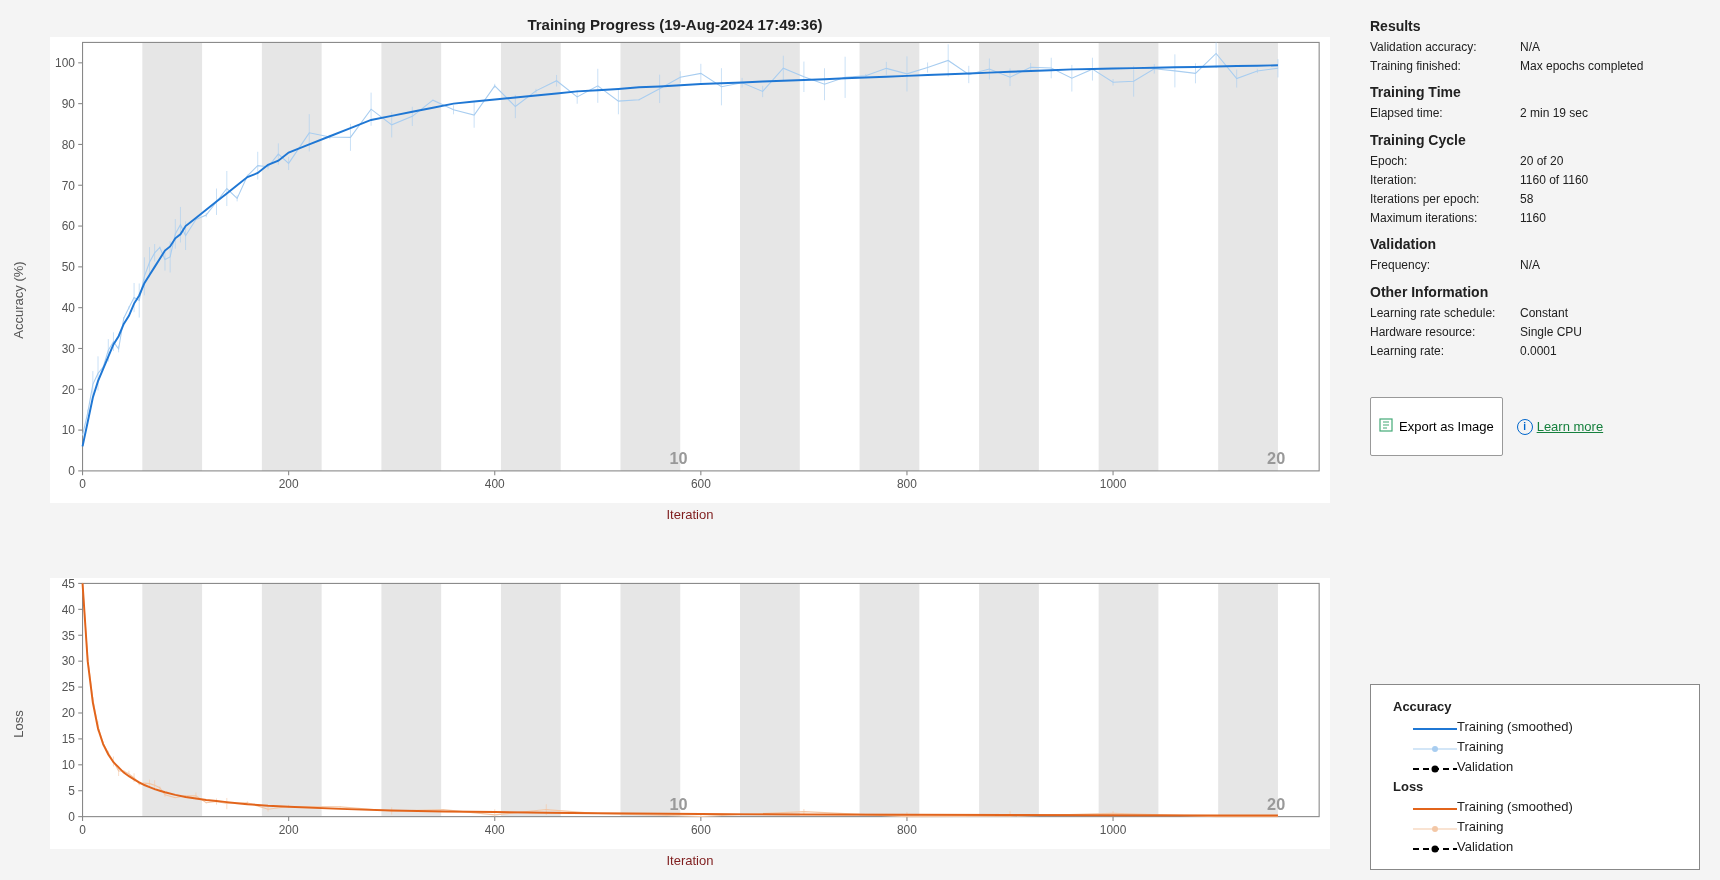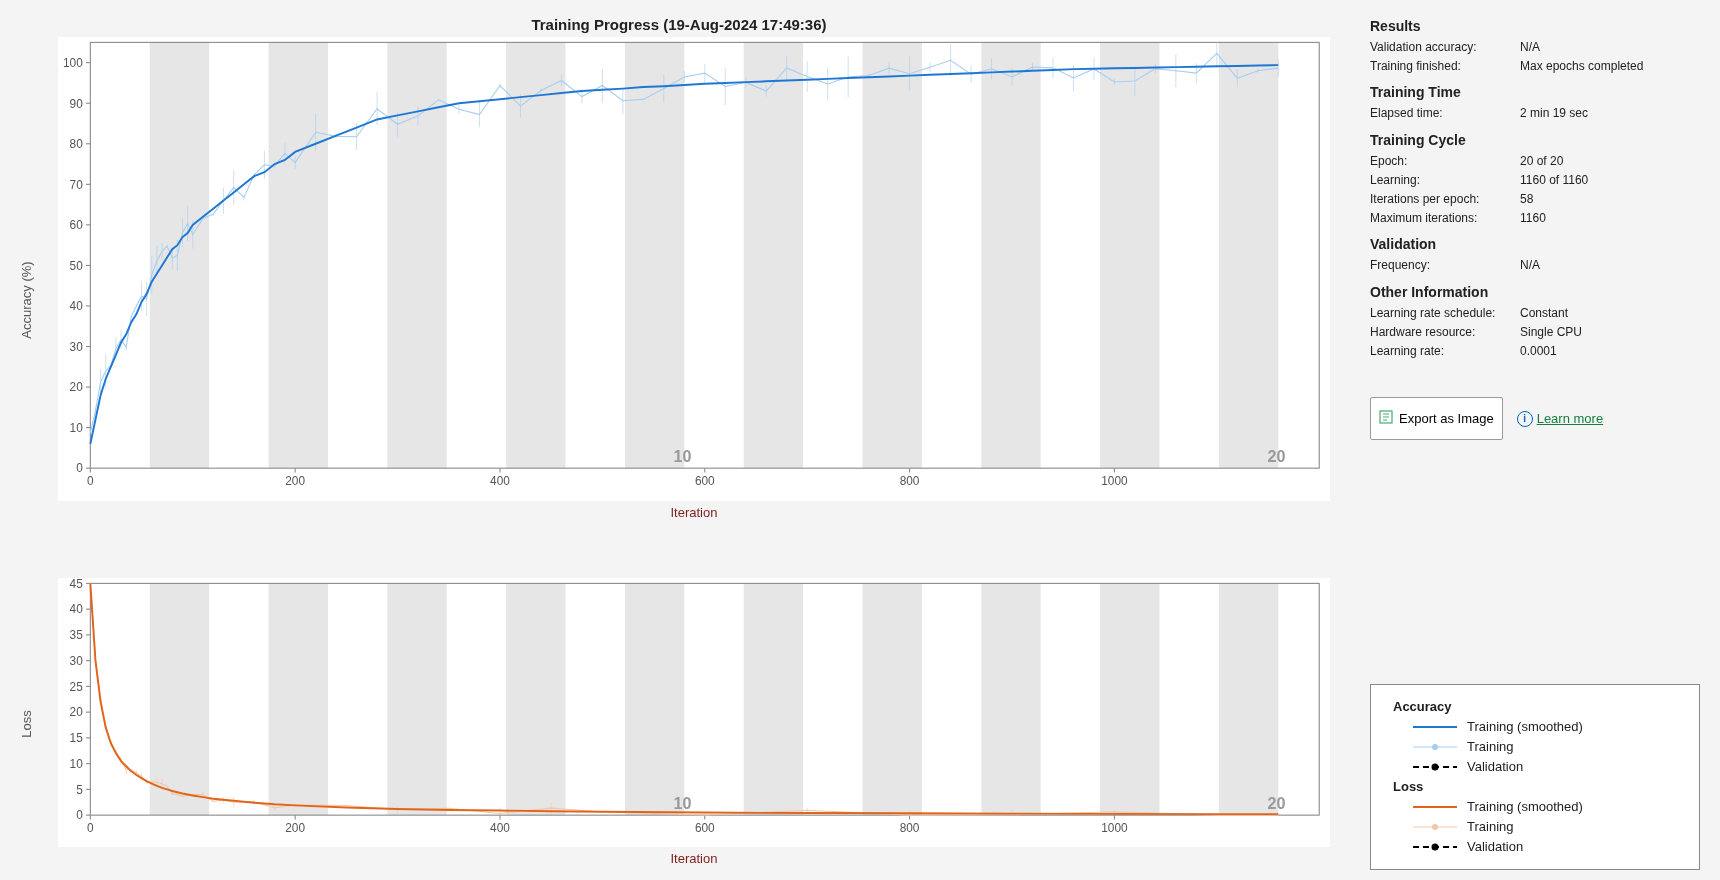--- a/index.html
+++ b/index.html
@@ -1,35 +1,35 @@
 <!DOCTYPE html>
 <html><head>
 <meta charset="utf-8">
 <style>
 html,body{margin:0;padding:0;background:#f4f4f4;font-family:Arial,Helvetica,sans-serif;font-size:13px;color:#212121}
 .wrap{display:flex;width:1720px;height:880px;box-sizing:border-box}
-.left{flex:1;padding:10px 10px 10px 8px;display:flex;flex-direction:column}
+.left{flex:1;padding:10px 10px 10px 0;display:flex;flex-direction:column}
 .right{width:330px;padding:10px 20px 10px 10px;display:flex;flex-direction:column}
 .title{text-align:center;font-weight:bold;font-size:15px;margin:6px 0 4px}
 .chart-area{flex:1;display:flex;flex-direction:column}
 .chart-box{position:relative;margin-left:50px;margin-right:20px}
 .chart-svg{width:100%;display:block;background:#fff}
 .ylabel{position:absolute;left:-32px;top:50%;transform:translate(-50%,-50%) rotate(-90deg);font-size:13px;color:#555}
 .xlabel{text-align:center;font-size:13px;color:#7f1d1d;margin-top:4px}
 .section-h{font-weight:bold;margin-top:8px;margin-bottom:4px;font-size:14px}
 .kv{display:flex;font-size:12px;line-height:1.6}
 .kv .k{width:150px}
 .kv .v{flex:1}
 .btn-row{display:flex;align-items:center;gap:14px;margin-top:36px}
-button.export{background:#fff;border:1px solid #999;border-radius:2px;padding:12px 8px;font-size:13px;display:flex;align-items:center;gap:6px;cursor:pointer}
+button.export{background:#fff;border:1px solid #999;border-radius:2px;padding:20px 8px;font-size:13px;display:flex;align-items:center;gap:6px;cursor:pointer}
 .learn{color:#15803d;text-decoration:underline;cursor:pointer;font-size:13px}
 .info-ico{color:#0066cc;border:1px solid #0066cc;border-radius:50%;width:14px;height:14px;display:inline-flex;align-items:center;justify-content:center;font-size:10px;font-weight:bold}
 .legend-box{border:1px solid #888;background:#fff;padding:10px 22px;margin-top:auto;align-self:stretch}
 .legend-box .lh{font-weight:bold;margin:4px 0}
-.lrow{display:flex;align-items:center;gap:10px;margin:5px 0 5px 20px;font-size:13px}
+.lrow{display:flex;align-items:flex-end;margin:5px 0 5px 20px;font-size:13px}
 .lsamp{width:44px;height:10px;position:relative}
 .lsamp svg{width:44px;height:10px;display:block}
 </style>
 </head>
 <body>
 
 <div class="wrap">
   <div class="left">
     <div class="title">Training Progress (19-Aug-2024 17:49:36)</div>
     <div class="chart-area">
@@ -279,21 +279,21 @@
         <div class="kv">
           <div class="k">Elapsed time:</div>
           <div class="v">2 min 19 sec</div>
         </div>
         <div class="section-h">Training Cycle</div>
         <div class="kv">
           <div class="k">Epoch:</div>
           <div class="v">20 of 20</div>
         </div>
         <div class="kv">
-          <div class="k">Learning:</div>
+          <div class="k">Iteration:</div>
           <div class="v">1160 of 1160</div>
         </div>
         <div class="kv">
           <div class="k">Iterations per epoch:</div>
           <div class="v">58</div>
         </div>
         <div class="kv">
           <div class="k">Maximum iterations:</div>
           <div class="v">1160</div>
         </div>

